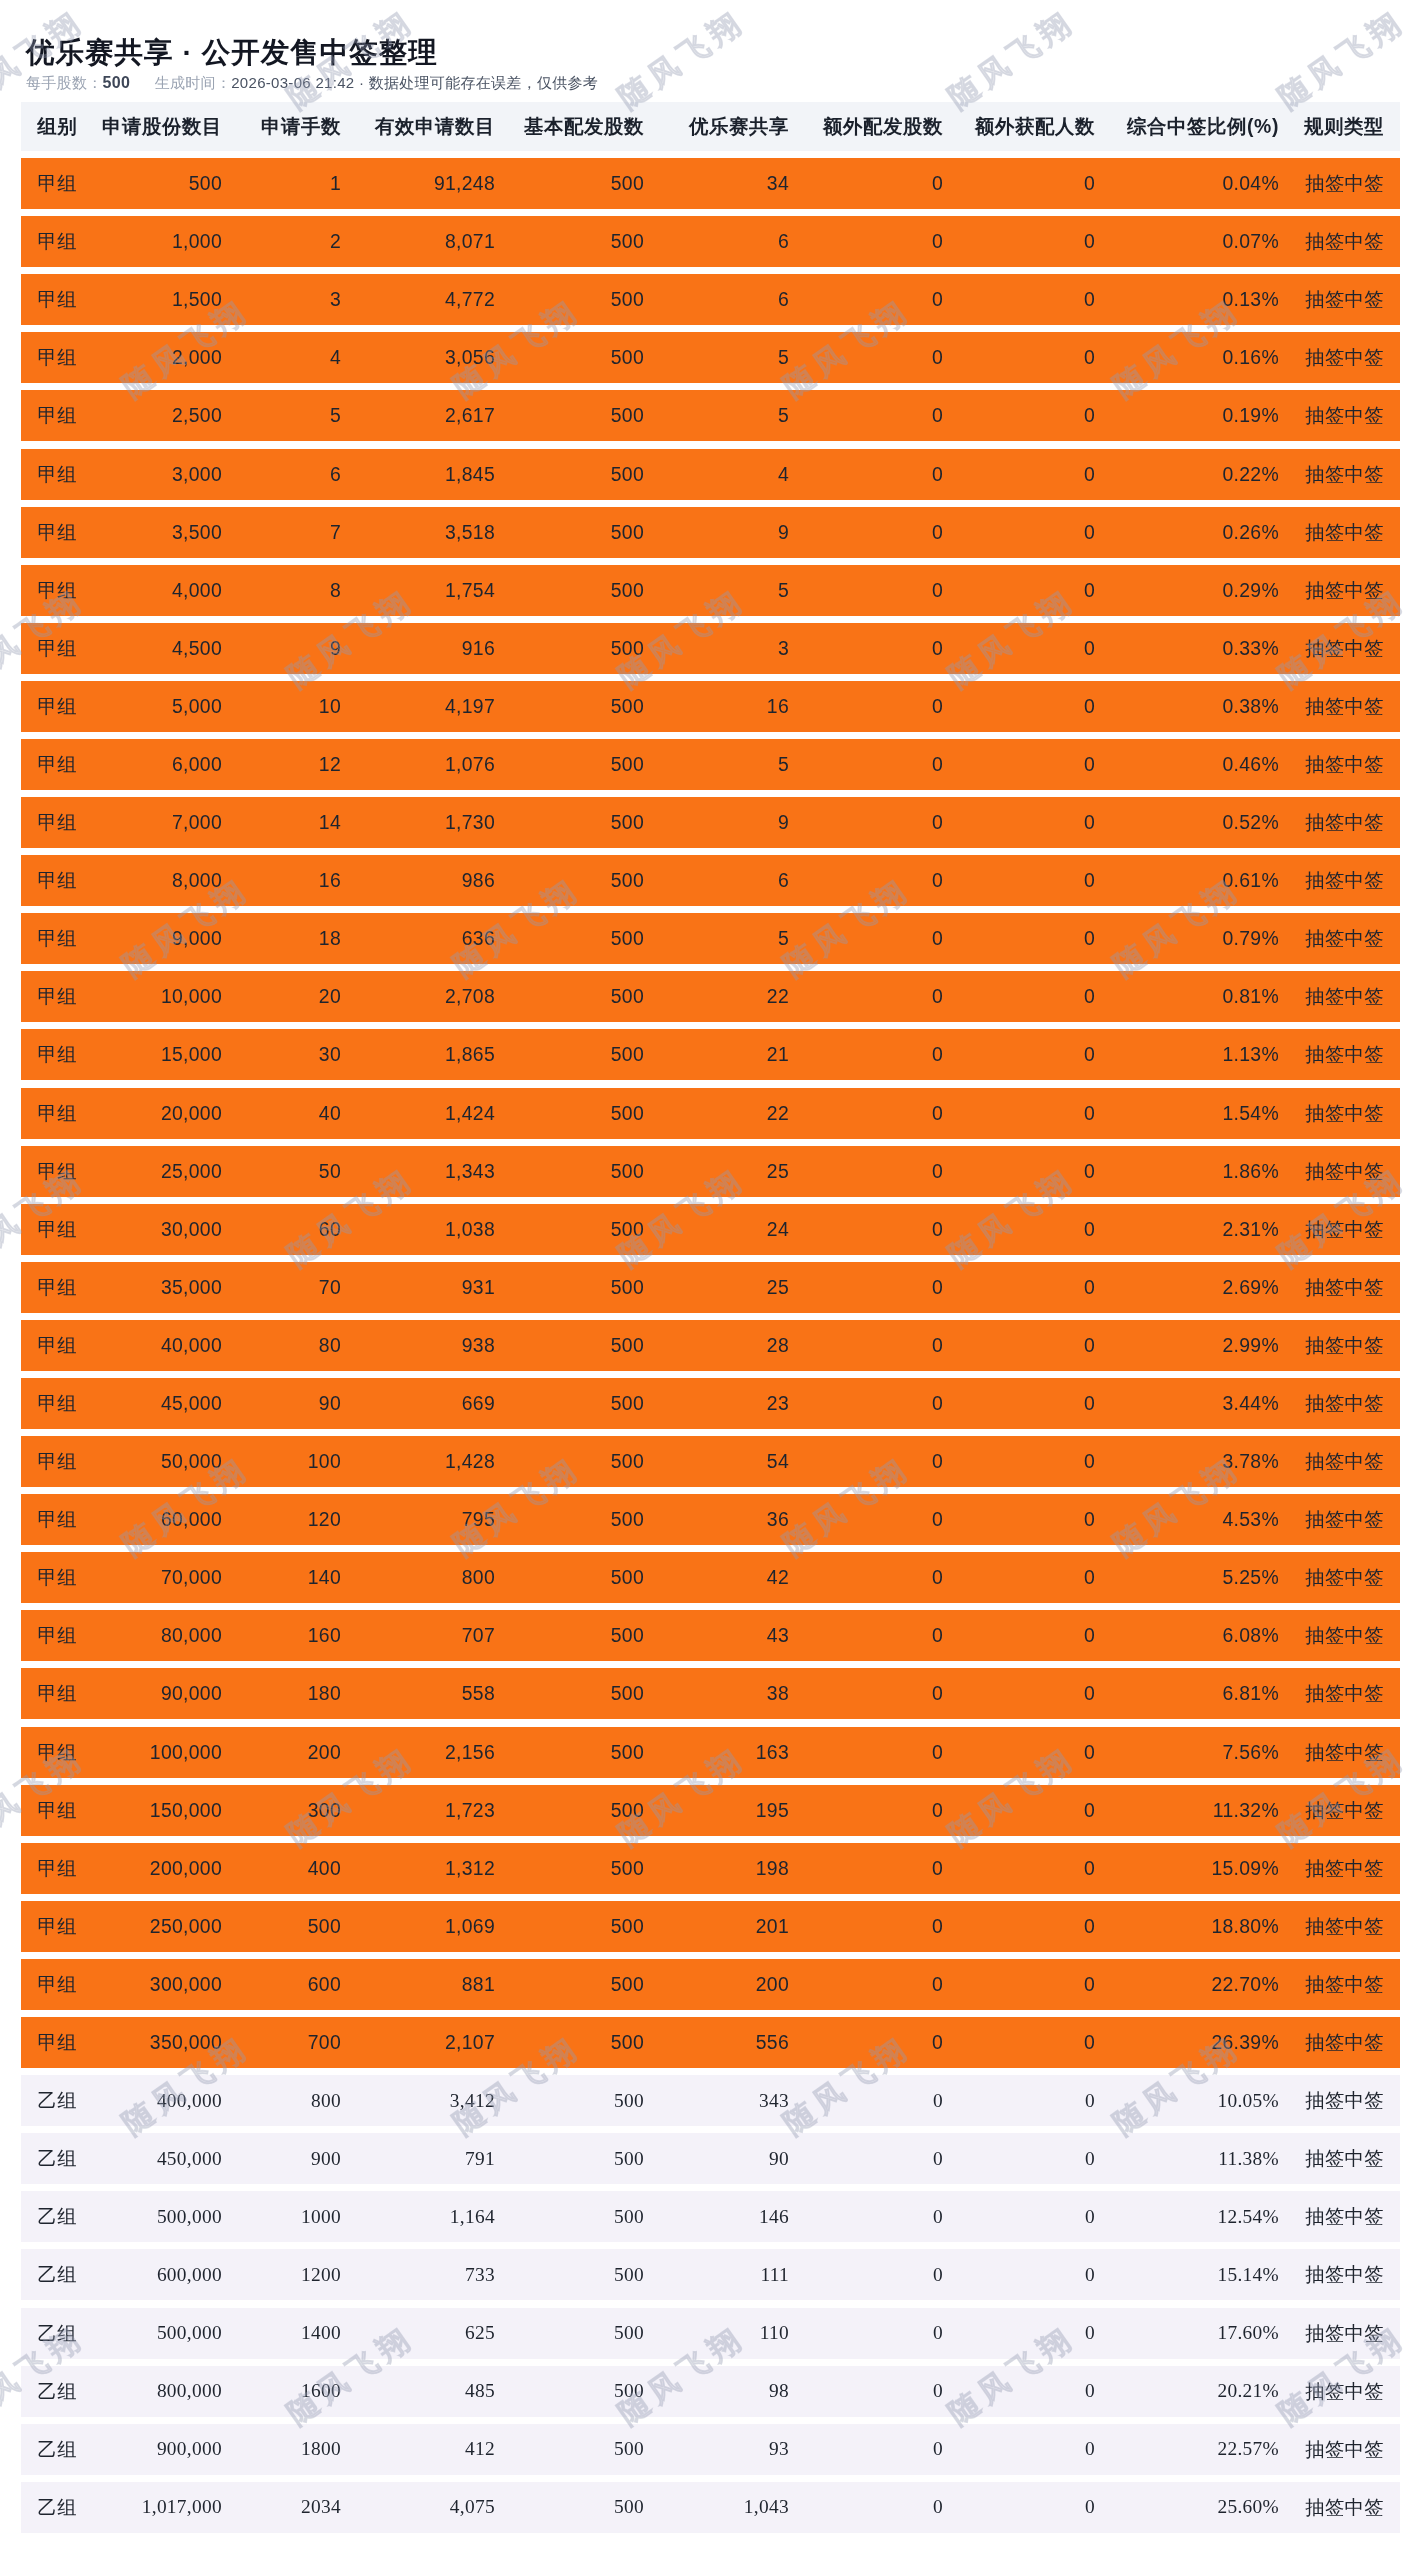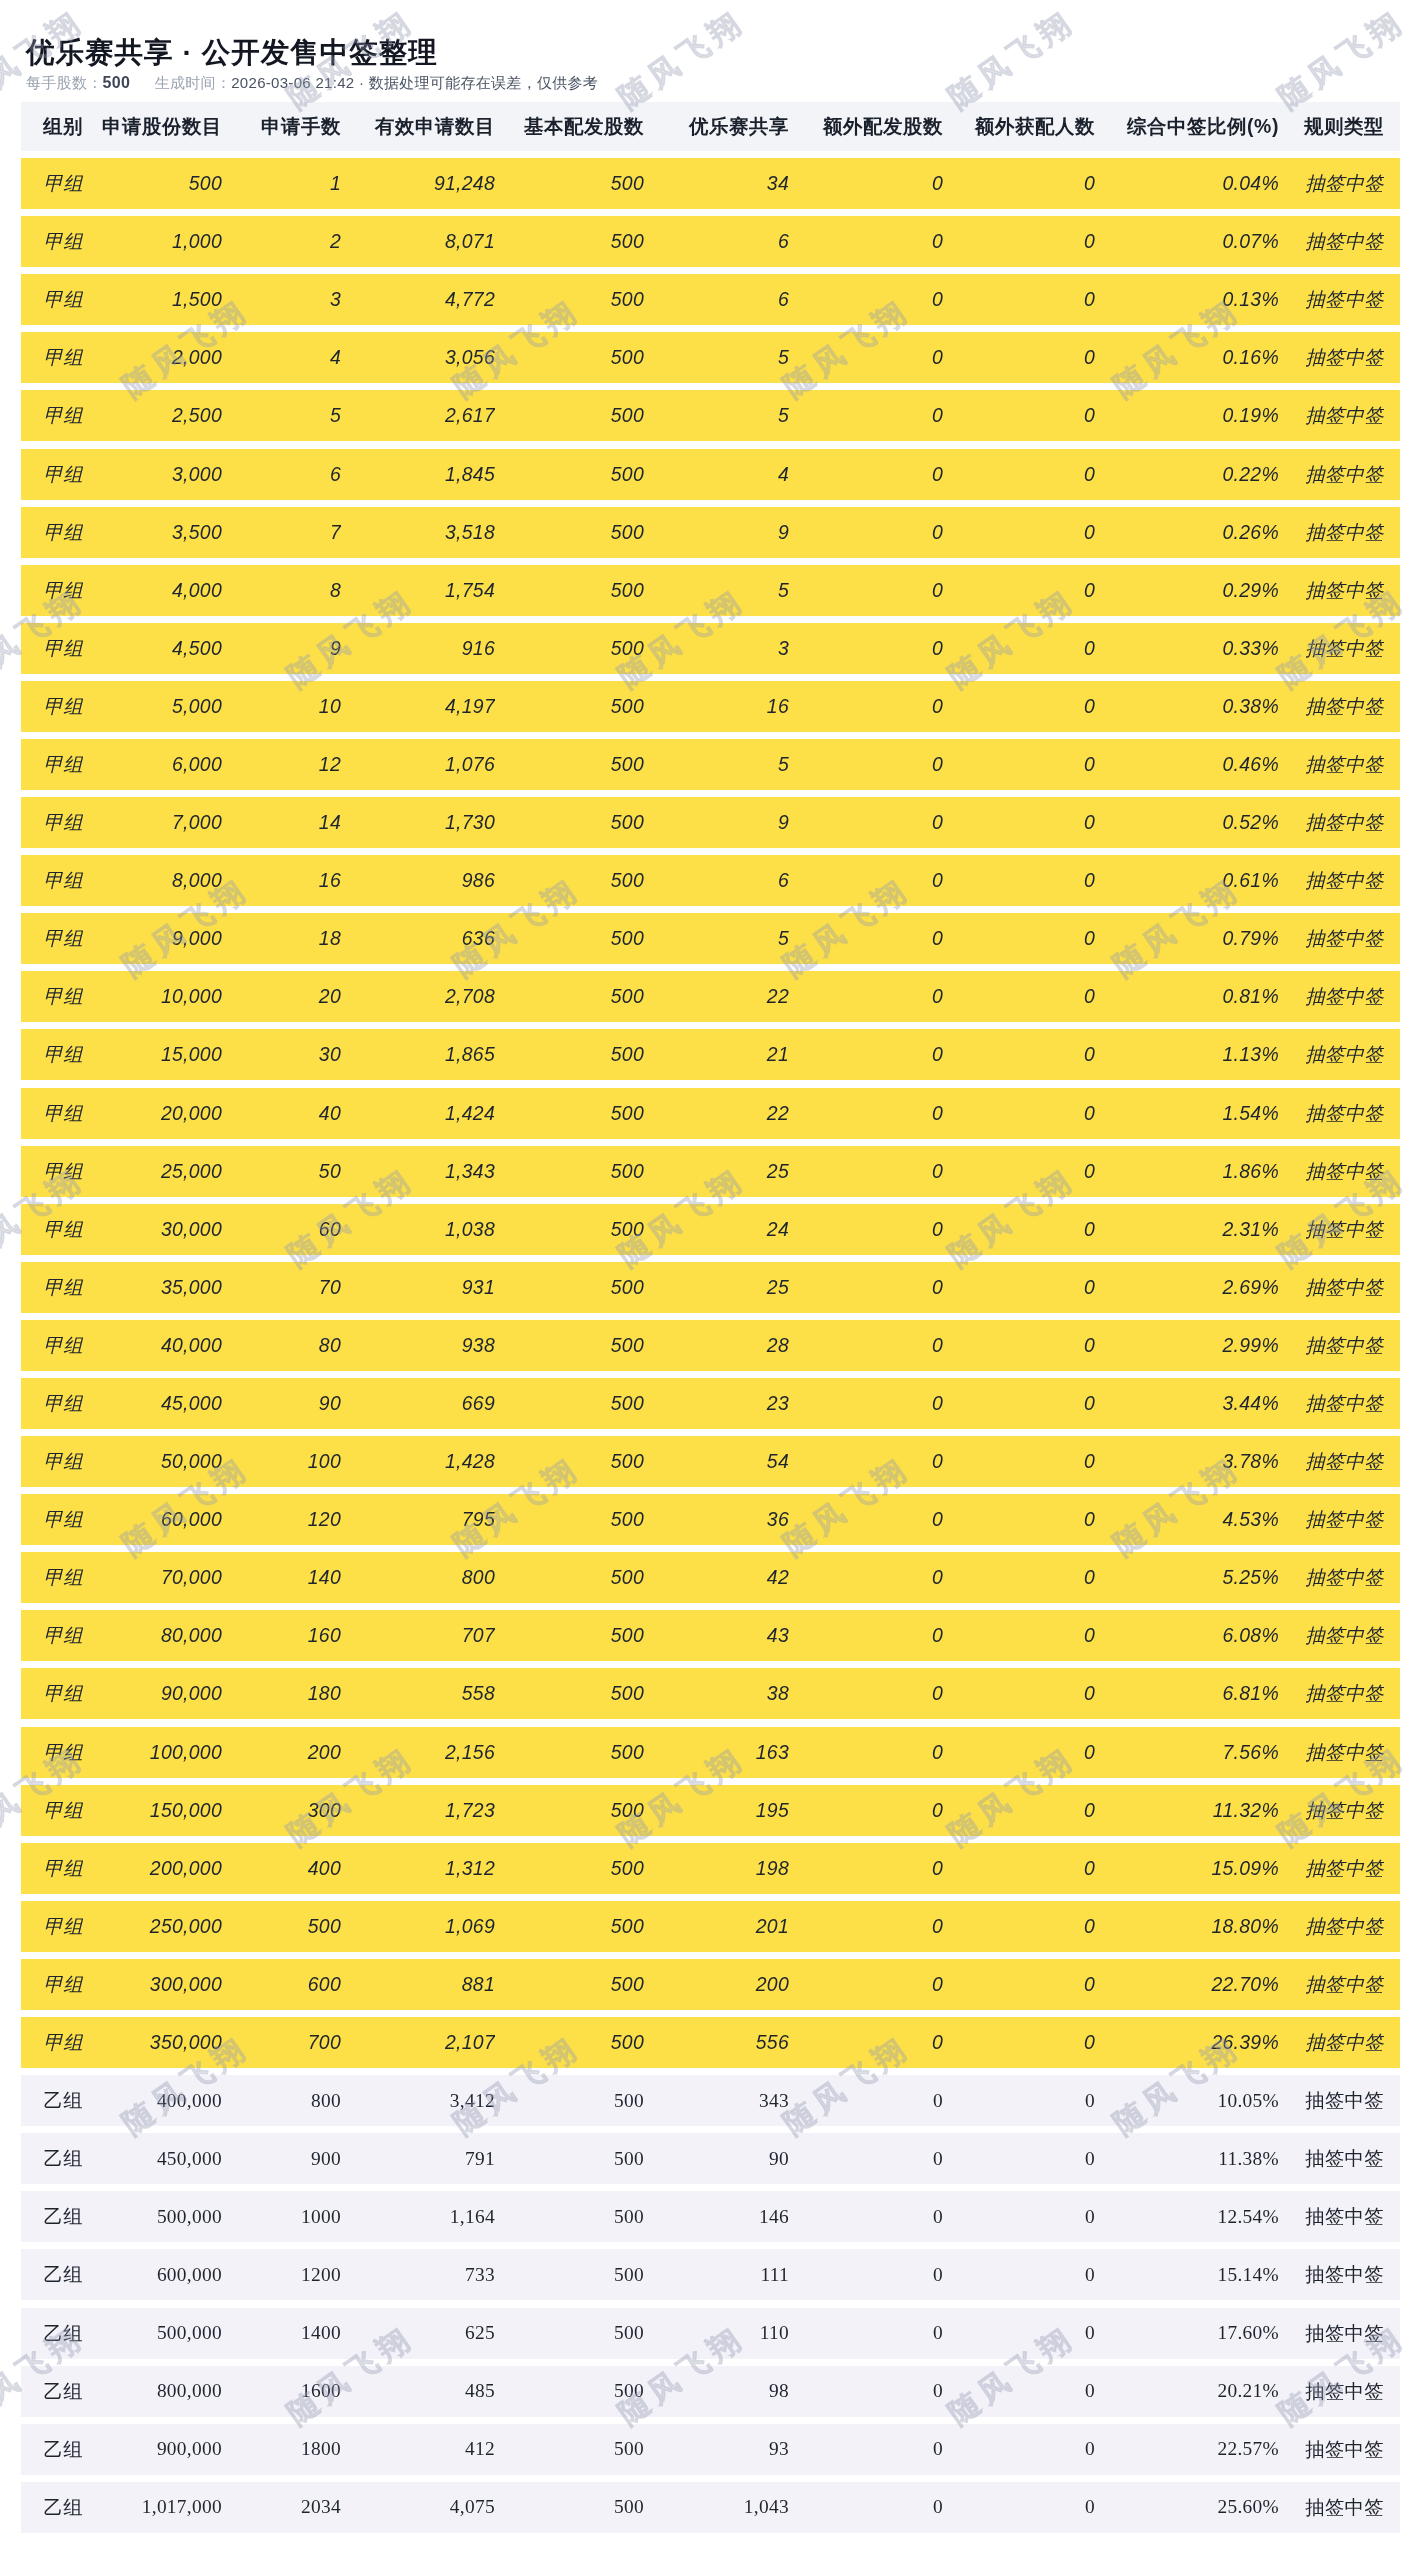--- a/index.html
+++ b/index.html
@@ -69,24 +69,24 @@
     color: #1b212c;
   }
   .t-body .t-row {
     height: 51px;
     margin-bottom: 7.1px;
     font-size: 19.4px;
     font-weight: 400;
     letter-spacing: 0.3px;
     color: #1e242e;
   }
-  .t-row.group-a { background: #fde047; font-style: italic; }
+  .t-row.group-a { background: #f97316; }
   .t-row.group-b { background: #f4f2f9; font-family: Liberation Serif, serif; }
   .cell { white-space: nowrap; overflow: hidden; }
-  .cell.left  { text-align: right; padding-left: 10.4px; }
+  .cell.left  { text-align: center; padding-left: 10.4px; }
   .cell.right { text-align: right; }
   
   .watermark-layer {
     position: absolute;
     inset: 0;
     z-index: 6;
     pointer-events: none;
     overflow: hidden;
   }
   .wm {

